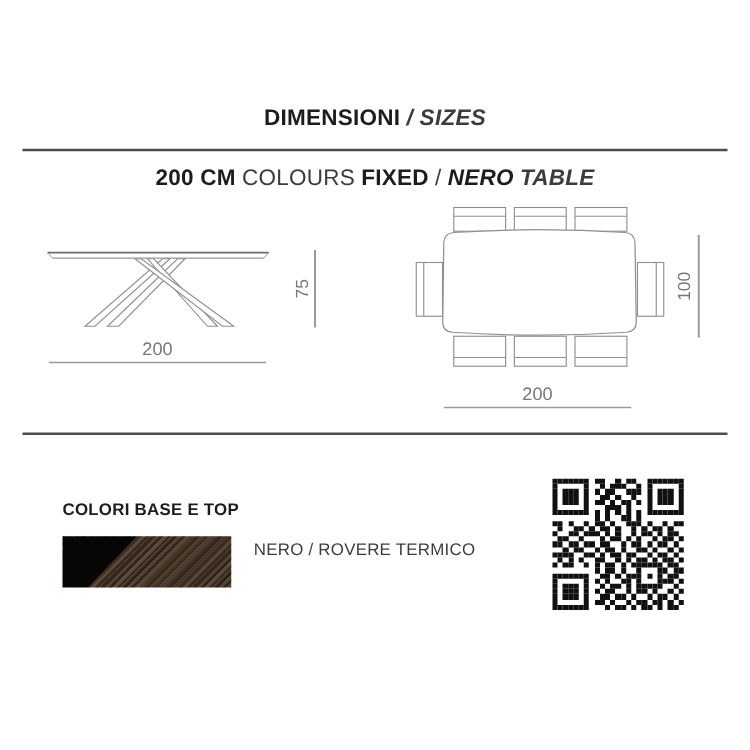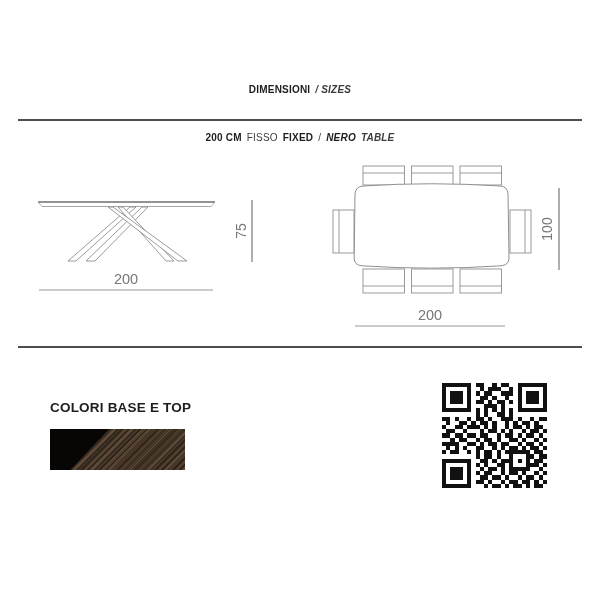--- a/index.html
+++ b/index.html
@@ -8,21 +8,21 @@
     position:relative;
     background:#ffffff;
     font-family:"Liberation Sans", sans-serif;
     color:#3c3c3b;
     overflow:hidden;
   }
   .abs { position:absolute; }
 
   
   .h-row { left:0; right:0; display:flex; justify-content:center; align-items:baseline; gap:5px;
-           font-size:10px; letter-spacing:.2px; }
+           font-size:18px; letter-spacing:.2px; }
   .h-left { display:flex; align-items:flex-end; gap:5px; font-size:13.5px; letter-spacing:.2px; }
   .b  { font-weight:700; color:#1d1d1b; font-style:normal; }
   .r  { font-weight:400; color:#3c3c3b; font-style:normal; }
   .i  { font-weight:700; color:#3c3c3b; font-style:italic; }
   .bi { font-weight:700; color:#1d1d1b; font-style:italic; }
 
   .divider { left:18px; right:18px; height:2px; background:#4d4d4d; }
 
   .title-sizes { top:84px; }
   .subtitle   { top:132px; }
@@ -60,21 +60,21 @@
 
 <div class="abs h-row title-sizes">
   <span class="b">DIMENSIONI</span>
   <span class="i">/ SIZES</span>
 </div>
 
 <div class="abs divider divider-1"></div>
 
 <div class="abs h-row subtitle">
   <span class="b">200 CM</span>
-  <span class="r">FISSO</span>
+  <span class="r">COLOURS</span>
   <span class="b">FIXED</span>
   <span class="r">/</span>
   <span class="bi">NERO</span>
   <span class="i">TABLE</span>
 </div>
 
 <svg class="abs side-view" width="235" height="105" viewBox="0 0 235 105">
 
   <g>
     <path d="M8,9 L185,9" stroke="#6e6e6e" stroke-width="1.4" fill="none"></path>
@@ -140,20 +140,21 @@
 
 <div class="abs h-left colors-title">
   <span class="b">COLORI BASE E TOP</span>
 </div>
 
 <div class="abs swatch">
   <div class="swatch-black"></div>
 </div>
 
 <div class="abs swatch-labels">
+  <div class="l1">NERO / ROVERE TERMICO</div>
 </div>
 
 <div class="abs qr">
     <div class="qm"></div>
     <div class="qm"></div>
     <div class="qm"></div>
     <div class="qm"></div>
     <div class="qm"></div>
     <div class="qm"></div>
     <div class="qm"></div>

